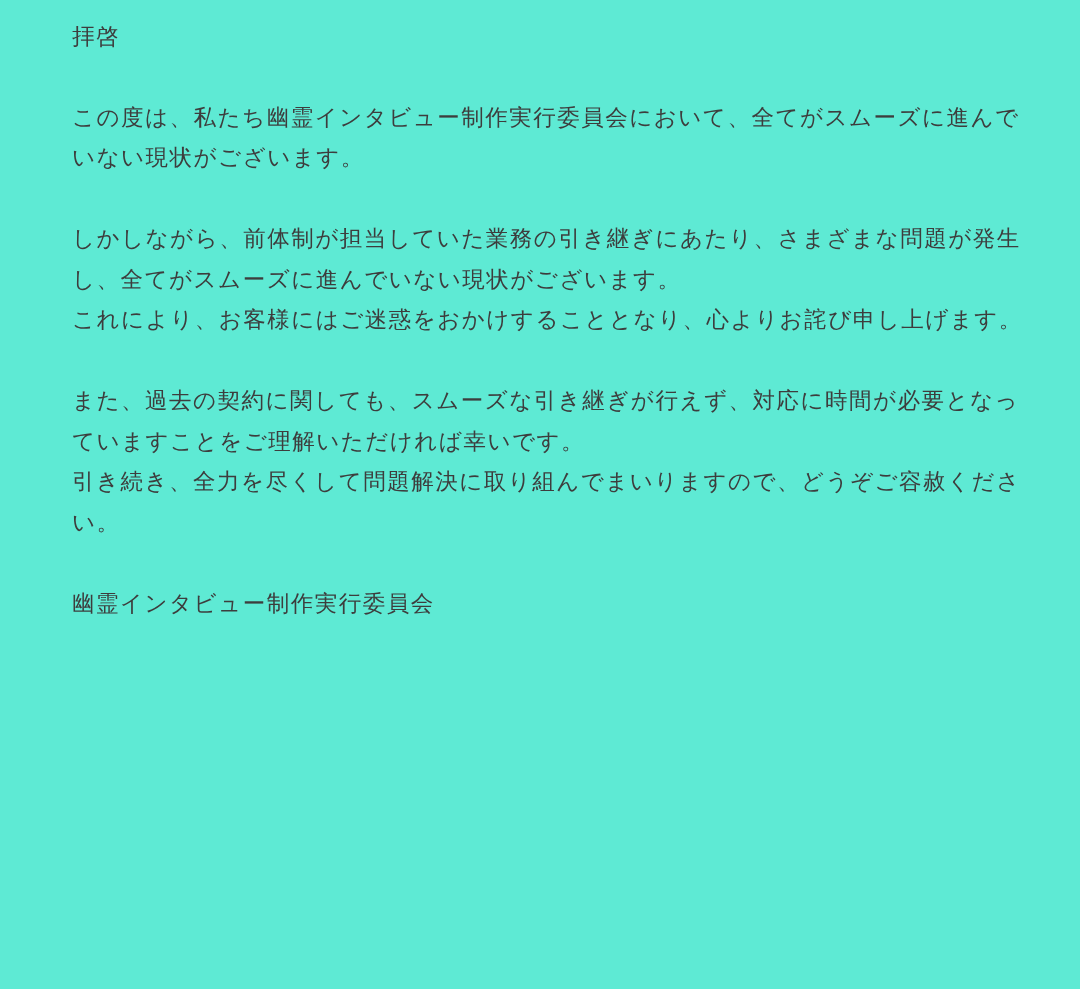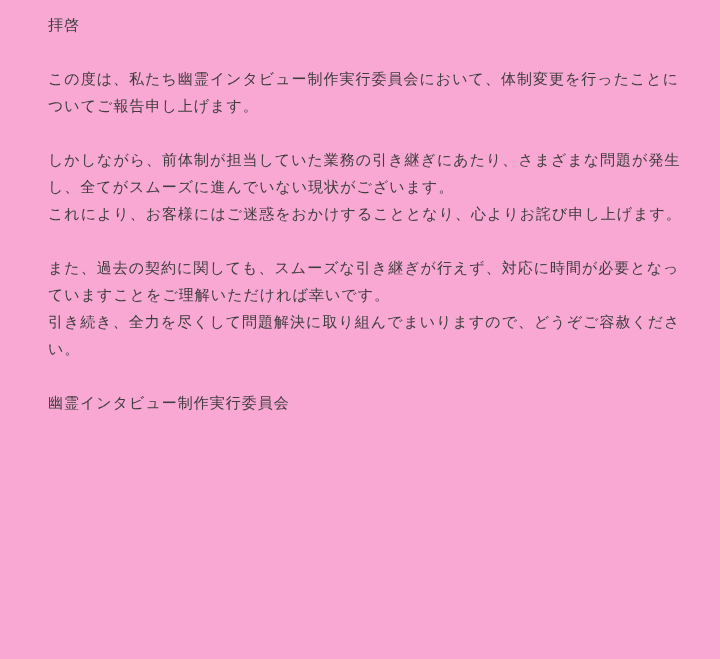--- a/index.html
+++ b/index.html
@@ -10,21 +10,21 @@
     width: 720px;
     height: 659px;
     background: #fefefe;
     overflow: hidden;
   }
   .letter-page {
     box-sizing: border-box;
     width: 720px;
     height: 659px;
     padding: 12px 28px 0 48px;
-    background: #f9a8d4;
+    background: #5eead4;
     color: #3d3d3d;
     font-family: "Liberation Serif", "DejaVu Serif", serif;
     font-size: 15px;
     line-height: 27px;
     letter-spacing: 1px;
     text-align: left;
     word-break: normal;
     overflow-wrap: break-word;
   }
   .letter-page p {
@@ -42,21 +42,21 @@
 <body>
 
 <div class="letter-page">
 
   <div class="letter-block">
     <p>拝啓</p>
   </div>
 
 
   <div class="letter-block">
-    <p>この度は、私たち幽霊インタビュー制作実行委員会において、体制変更を行ったことについてご報告申し上げます。</p>
+    <p>この度は、私たち幽霊インタビュー制作実行委員会において、全てがスムーズに進んでいない現状がございます。</p>
   </div>
 
   <div class="letter-block">
     <p>しかしながら、前体制が担当していた業務の引き継ぎにあたり、さまざまな問題が発生し、全てがスムーズに進んでいない現状がございます。</p>
     <p>これにより、お客様にはご迷惑をおかけすることとなり、心よりお詫び申し上げます。</p>
   </div>
 
   <div class="letter-block">
     <p>また、過去の契約に関しても、スムーズな引き継ぎが行えず、対応に時間が必要となっていますことをご理解いただければ幸いです。</p>
     <p>引き続き、全力を尽くして問題解決に取り組んでまいりますので、どうぞご容赦ください。</p>

